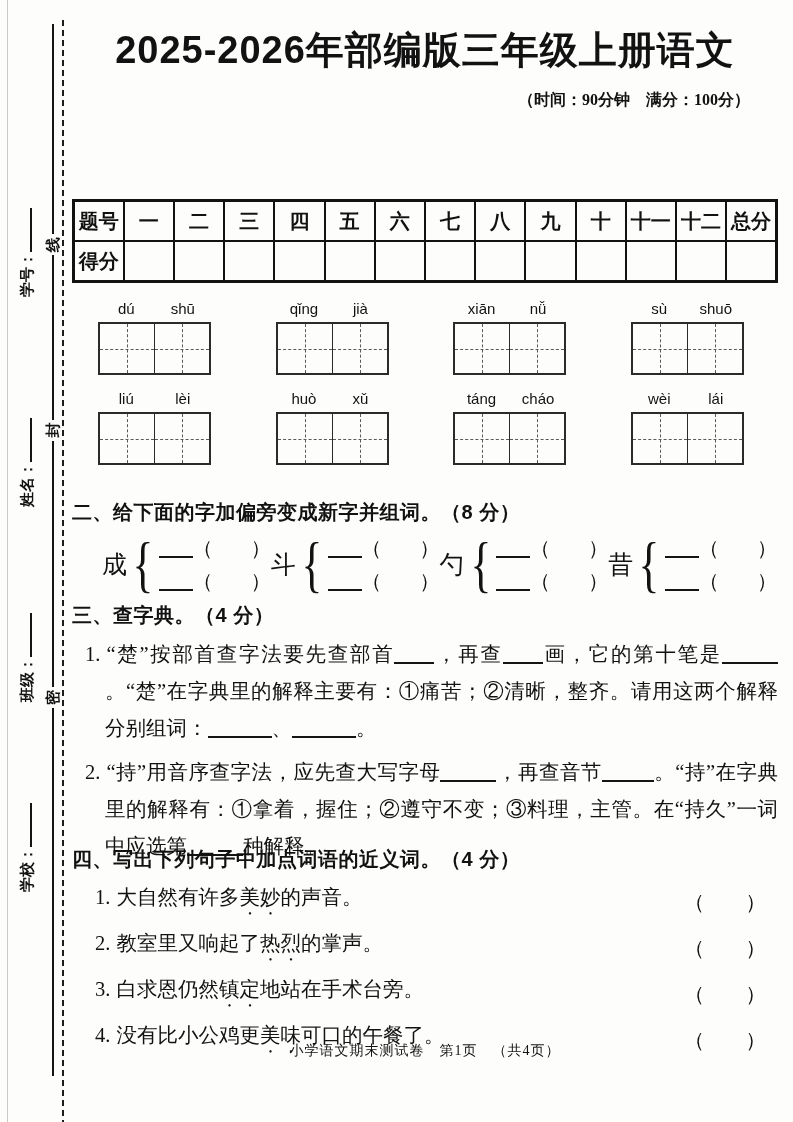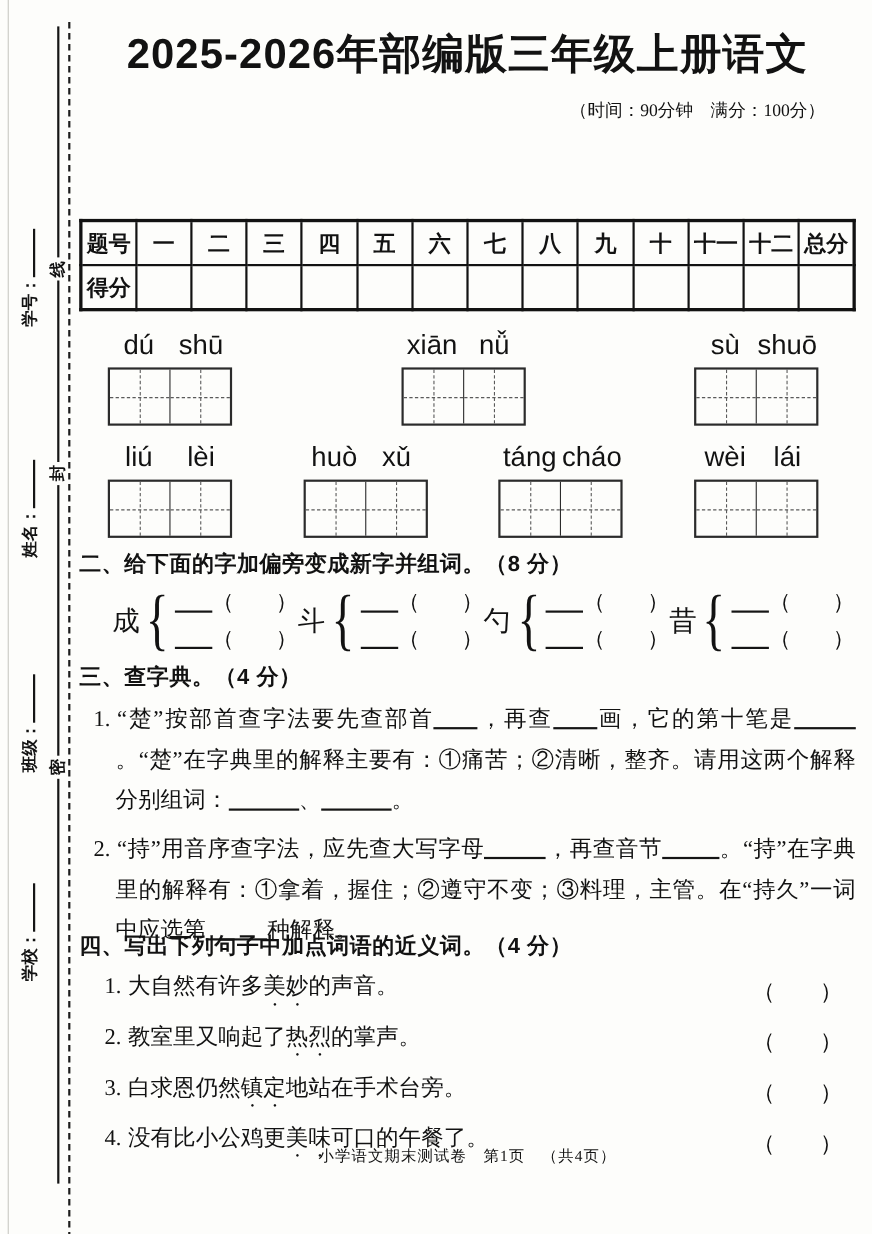--- a/index.html
+++ b/index.html
@@ -17,39 +17,39 @@
   .seal-line{position:absolute;left:45px;top:1076px;width:1052px;height:16px;
              transform-origin:0 0;transform:rotate(-90deg);
              display:flex;align-items:center;font-weight:700;font-size:15px;}
   .seal-seg{border-top:2.6px solid #151515;height:0;}
   .seal-char{padding:0 3px;line-height:16px;}
 
   
   .header{position:absolute;left:72px;top:28px;width:706px;text-align:center;}
   .title1{font-family:"Liberation Sans","DejaVu Sans",sans-serif;font-weight:900;font-size:38px;line-height:1.2;letter-spacing:1px;}
   .title2{font-family:"Liberation Sans","DejaVu Sans",sans-serif;font-weight:900;font-size:46px;line-height:1.1;letter-spacing:6px;margin-top:4px;}
-  .exam-info{text-align:right;font-weight:400;font-size:16px;padding-right:28px;margin-top:16px;}
+  .exam-info{text-align:right;font-weight:700;font-size:16px;padding-right:28px;margin-top:16px;}
 
   
   .score-table{position:absolute;left:72px;top:199px;width:706px;border-collapse:collapse;table-layout:fixed;}
   .score-table td{border:2.2px solid #121212;height:38px;text-align:center;
                   font-family:"Liberation Sans","DejaVu Sans",sans-serif;font-weight:700;font-size:20px;padding:0;}
   .score-table{border:3px solid #121212;}
 
   
   .sec{position:absolute;left:72px;width:706px;}
   .s-heading{font-family:"Liberation Sans","DejaVu Sans",sans-serif;font-weight:700;font-size:20px;letter-spacing:0.5px;}
   .blank{display:inline-block;border-bottom:2px solid #151515;height:14px;vertical-align:-3px;}
 
   
   .pin-row{display:flex;justify-content:space-between;padding:0 34px 0 26px;}
   .pin-row.r1{margin-top:12px;} .pin-row.r2{margin-top:15px;}
   .pword{text-align:center;}
   .pinyin{display:flex;justify-content:space-around;font-family:"Liberation Sans","DejaVu Sans",sans-serif;
-          font-size:25px;margin-bottom:5px;align-items:center;}
+          font-size:15px;margin-bottom:5px;align-items:center;}
   .pinyin span{width:55px;}
   .pgrid{display:flex;border:2px solid #2b2b2b;}
   .pcell{width:54px;height:49px;border-right:1.8px solid #2b2b2b;position:relative;}
   .pcell:last-child{border-right:none;}
   .pcell::before{content:"";position:absolute;left:50%;top:0;bottom:0;border-left:1.4px dashed #5a5a5a;}
   .pcell::after{content:"";position:absolute;top:50%;left:0;right:0;border-top:1.4px dashed #5a5a5a;}
 
   
   .brace-row{display:flex;justify-content:space-between;align-items:center;padding:0 10px 0 30px;margin-top:10px;}
   .bgroup{display:flex;align-items:center;}
@@ -145,20 +145,30 @@
               <span>dú</span>
               <span>shū</span>
             </div>
             <div class="pgrid">
               <div class="pcell"></div>
               <div class="pcell"></div>
             </div>
           </div>
           <div class="pword">
             <div class="pinyin">
+              <span>qǐng</span>
+              <span>jià</span>
+            </div>
+            <div class="pgrid">
+              <div class="pcell"></div>
+              <div class="pcell"></div>
+            </div>
+          </div>
+          <div class="pword">
+            <div class="pinyin">
               <span>xiān</span>
               <span>nǚ</span>
             </div>
             <div class="pgrid">
               <div class="pcell"></div>
               <div class="pcell"></div>
             </div>
           </div>
           <div class="pword">
             <div class="pinyin">

